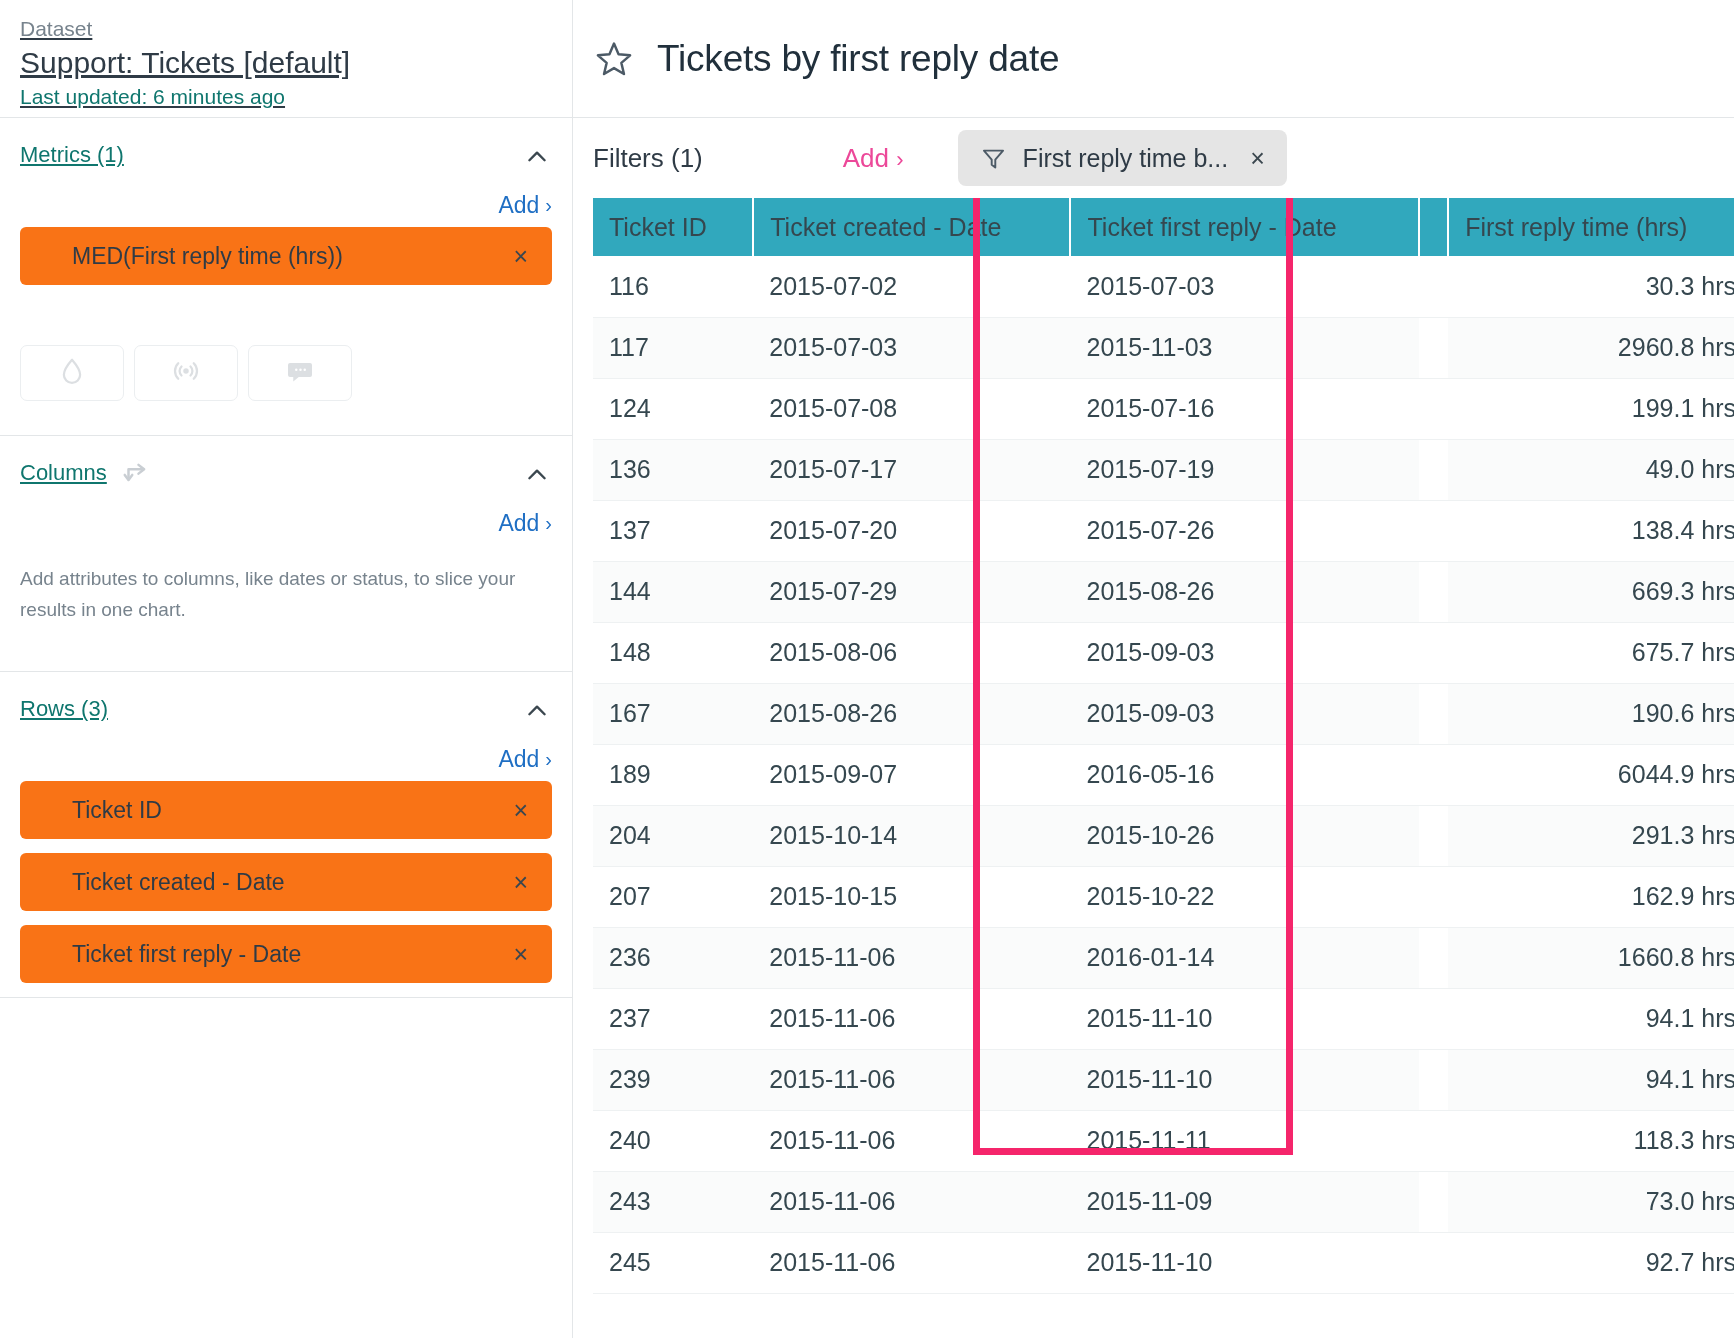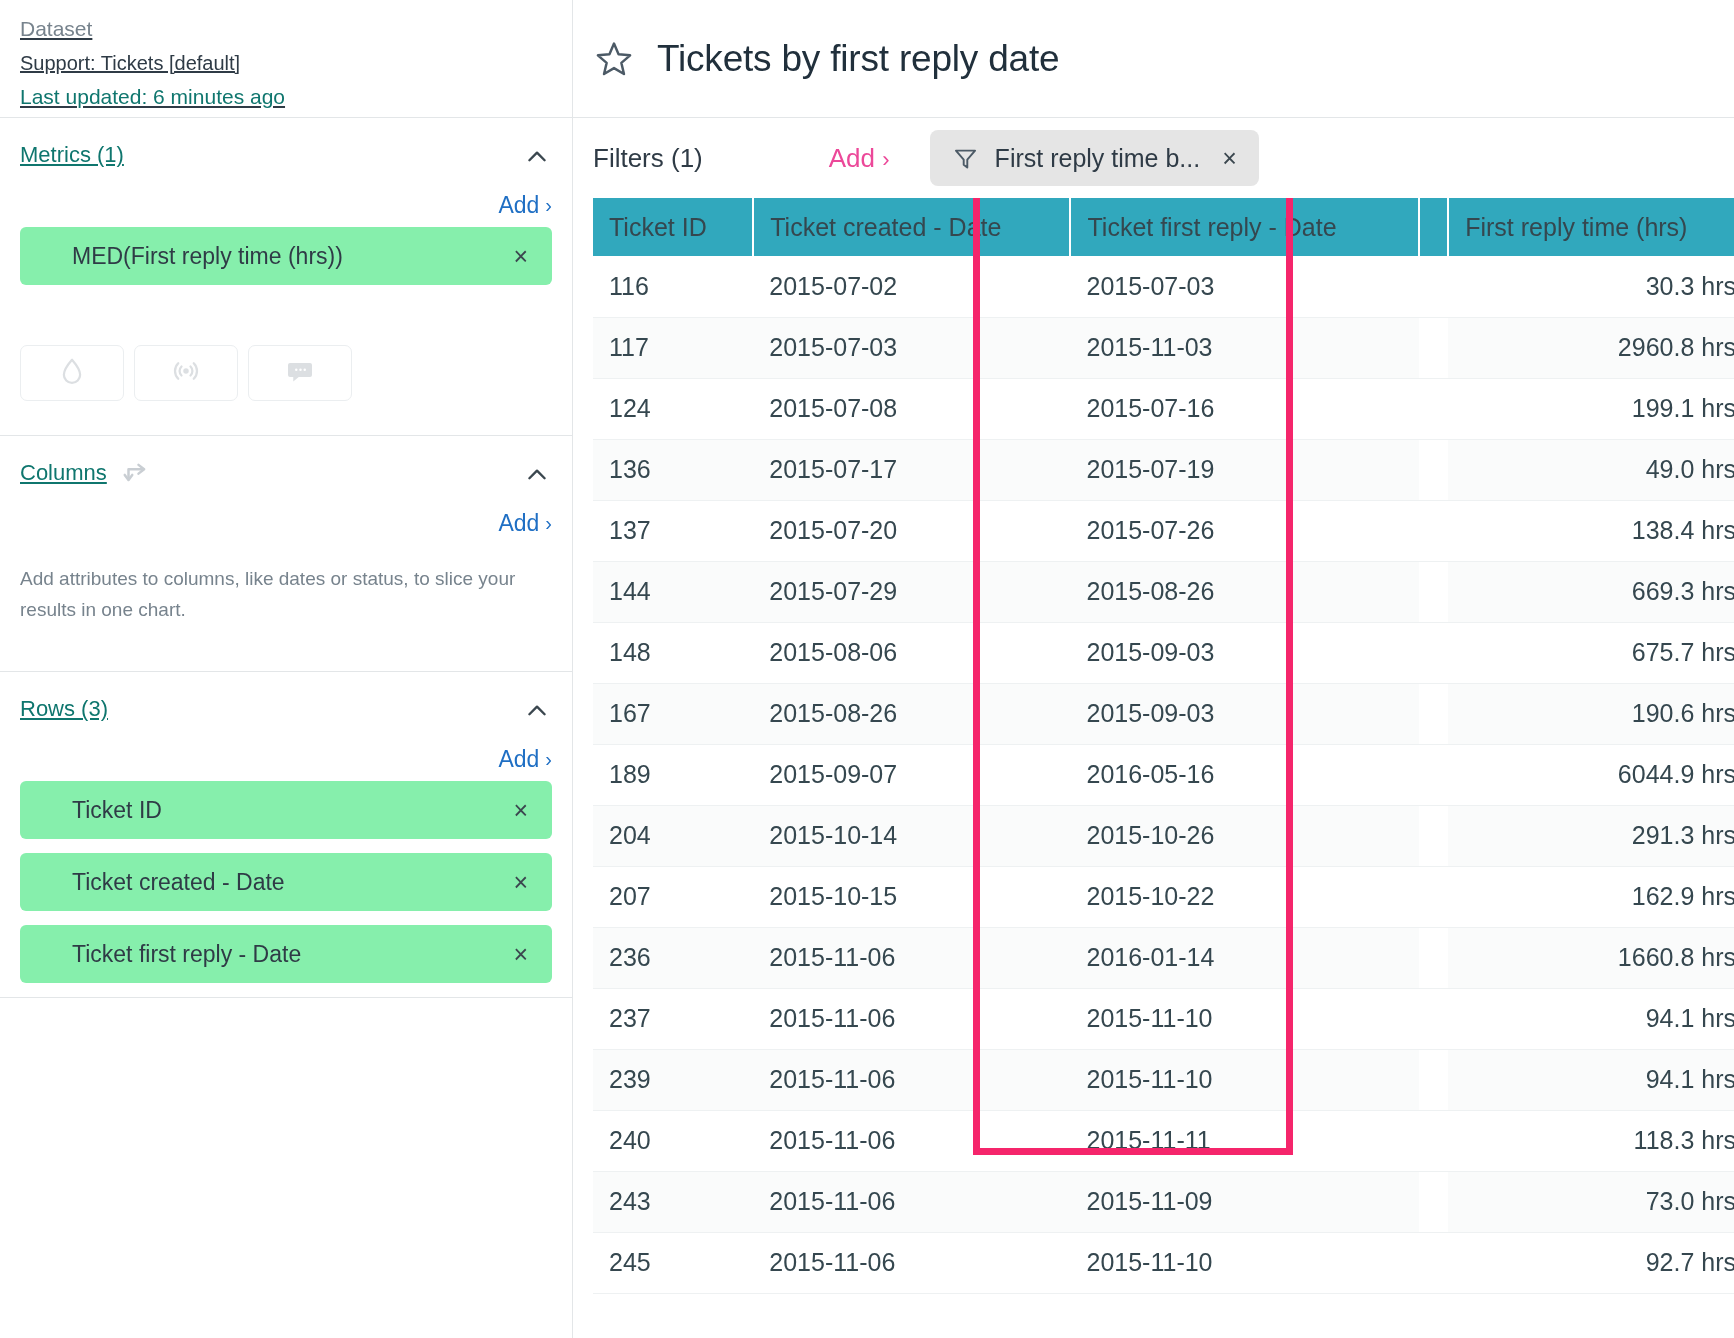--- a/index.html
+++ b/index.html
@@ -21,21 +21,21 @@
     position: relative;
     flex: 0 0 573px;
   }
   .ds-block {
     padding: 12px 20px 16px 20px;
     border-bottom: 1px solid #e3e6e8;
     height: 118px;
     text-decoration: underline;
   }
   .ds-label { font-size: 21px; color: #77838d; line-height: 34px; }
-  .ds-title { font-size: 20px; color: #2f3b46; line-height: 34px; }
+  .ds-title { font-size: 30px; color: #2f3b46; line-height: 34px; }
   .ds-updated { font-size: 21px; color: #0f766e; line-height: 34px; }
 
   .section { border-bottom: 1px solid #e3e6e8; padding: 0 20px; position: relative; }
   .section-head {
     display: flex; align-items: center;
     height: 74px;
   }
   .section-title { font-size: 22px; color: #0f766e; font-weight: 400; text-decoration: underline; }
   .swap-icon { margin-left: 14px; display: inline-flex; }
   .chevron-up {
@@ -44,21 +44,21 @@
   }
   .chevron-up svg { display: block; }
   .add-link-row { display: flex; justify-content: flex-end; padding-bottom: 8px; }
   .add-link {
     font-size: 23px; color: #1f6fc4; cursor: pointer;
     display: inline-flex; align-items: center; gap: 6px;
   }
   .add-link .caret { font-size: 20px; color: #1f6fc4; }
 
   .chip {
-    background: #86efac;
+    background: #f97316;
     border-radius: 6px;
     height: 58px;
     display: flex;
     align-items: center;
     justify-content: space-between;
     padding: 0 24px 0 52px;
     margin-bottom: 14px;
     font-size: 23px;
     color: #2f3b46;
     cursor: pointer;
@@ -87,21 +87,21 @@
     display: flex; align-items: center;
     padding-left: 20px;
   }
   .star-icon { width: 42px; height: 42px; display: inline-flex; margin-right: 22px; }
   .main-title { font-size: 37px; color: #21303c; font-weight: 400; letter-spacing: -0.2px; }
 
   .filter-bar {
     height: 80px;
     display: flex; align-items: center;
     padding-left: 20px;
-    gap: 4px;
+    gap: 18px;
   }
   .filters-label { font-size: 26px; color: #2f3b46; }
   .filters-add { margin-left: 122px; font-size: 26px; color: #ec4899; cursor: pointer; }
   .filters-add .caret { font-size: 22px; }
   .filter-chip {
     margin-left: 36px;
     background: #e5e5e5;
     border-radius: 8px;
     height: 56px;
     display: flex; align-items: center; gap: 16px;

